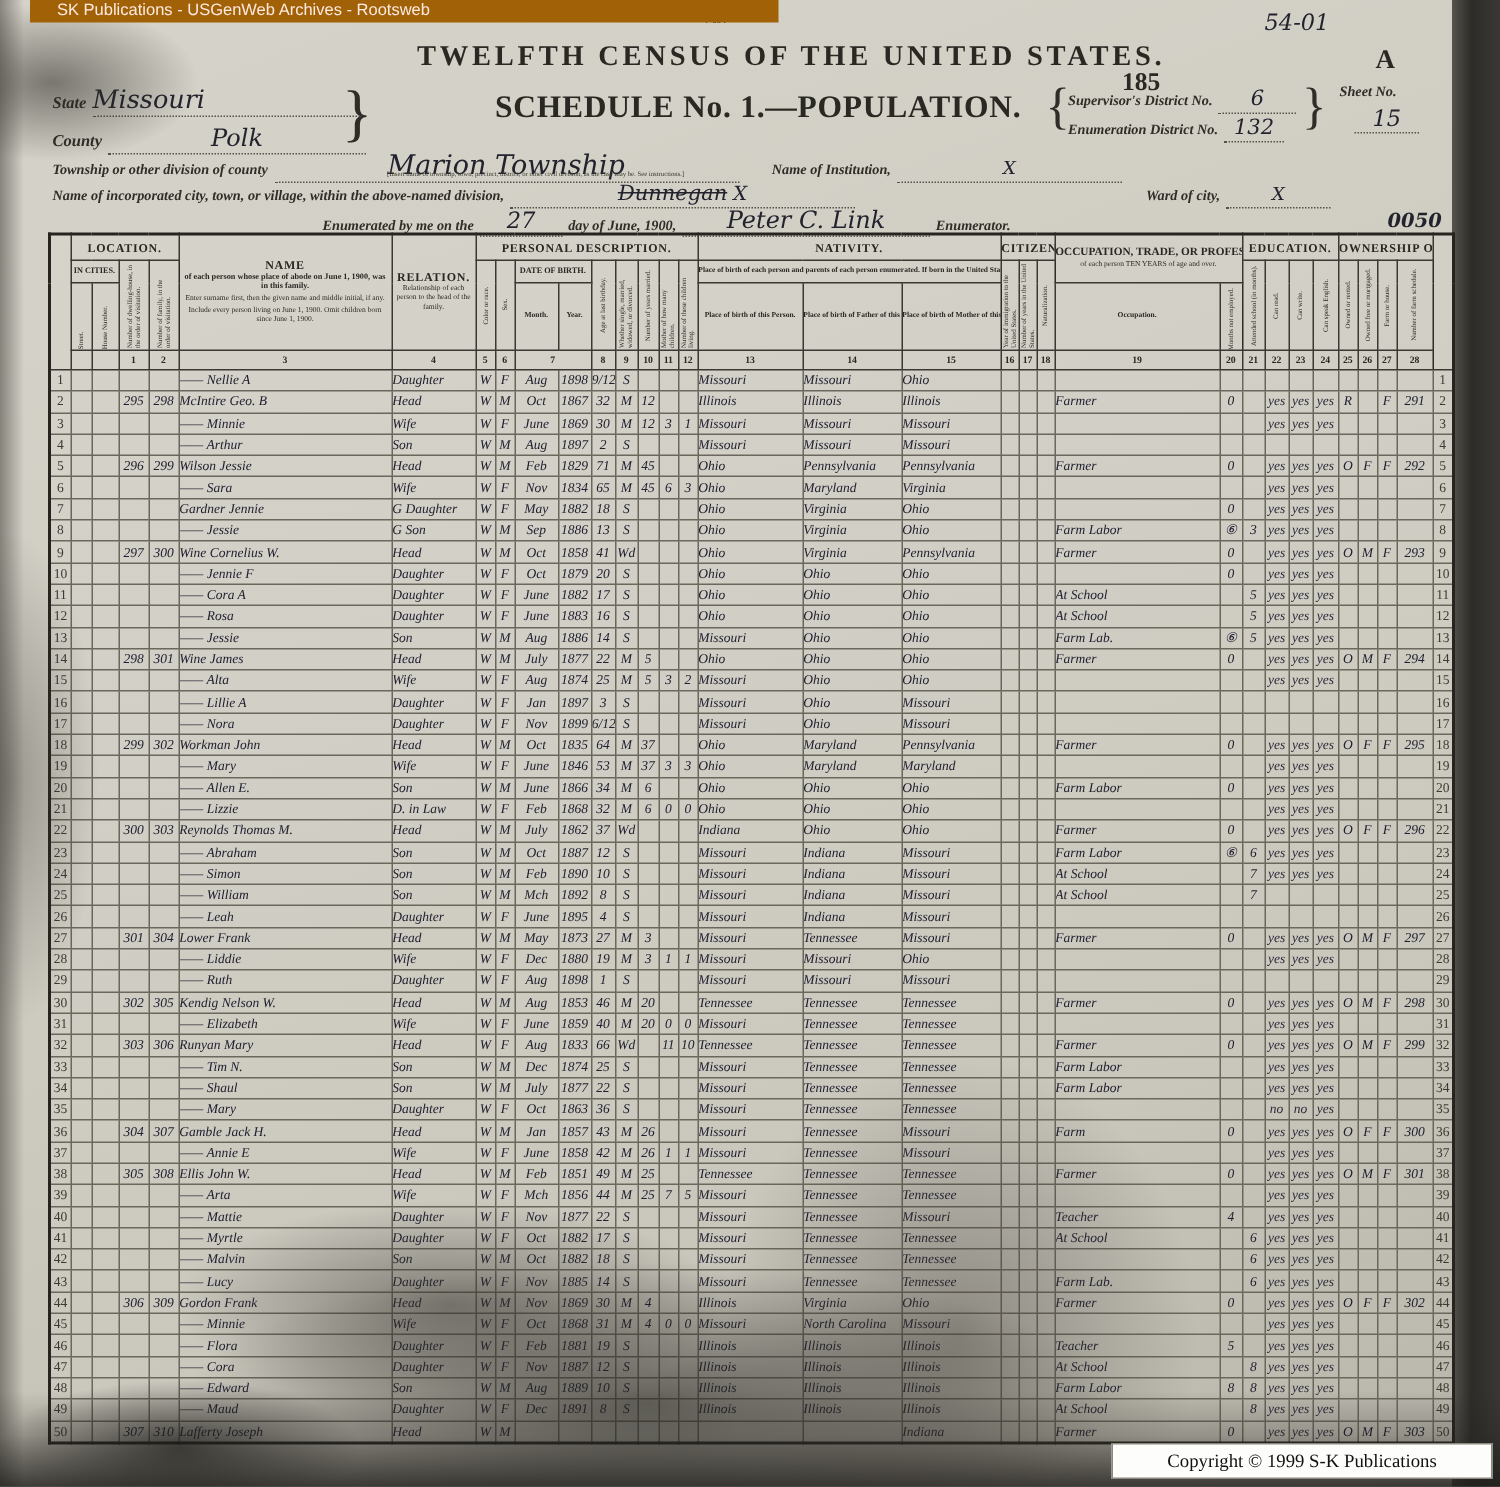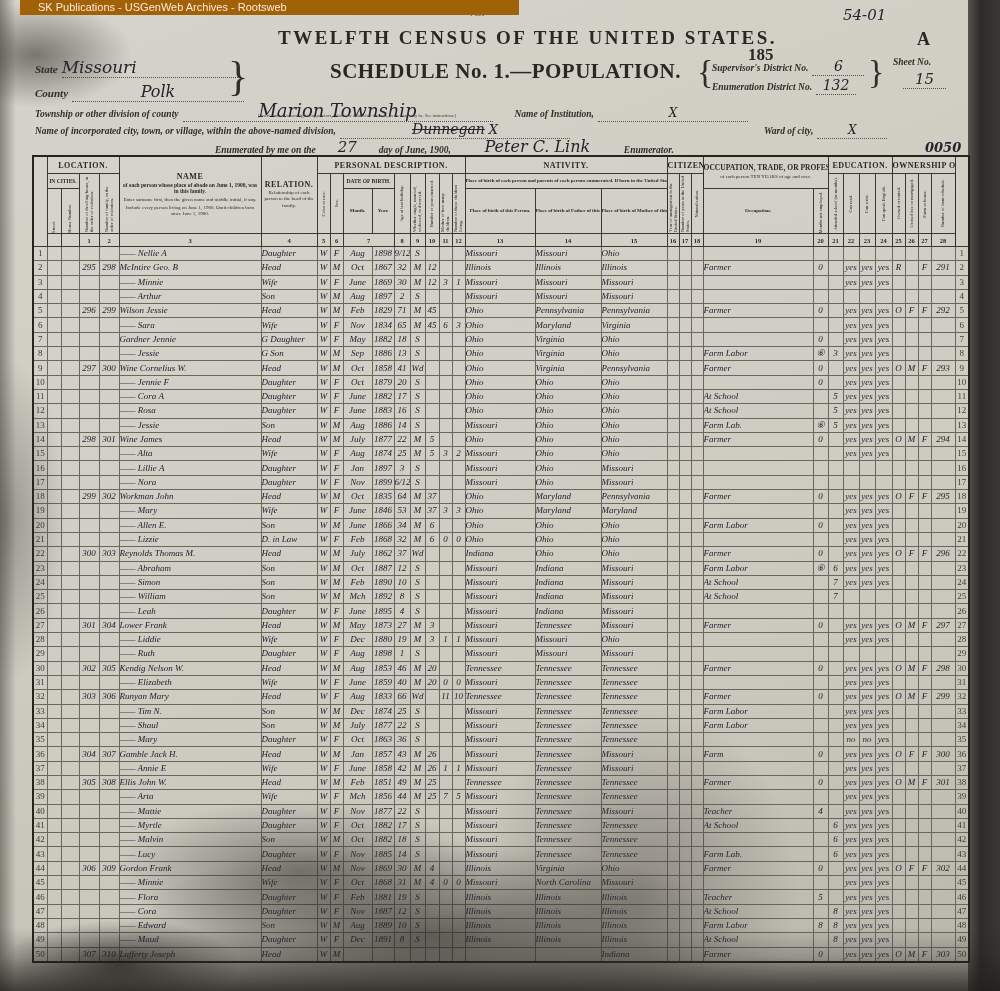--- a/index.html
+++ b/index.html
@@ -2049,13 +2049,14 @@
           <td class="hw ctr">M</td>
           <td class="hw ctr">F</td>
           <td class="hw ctr">303</td>
           <td class="gut hl">50</td>
         </tr>
       </tbody>
   </table>
 
   <div class="vignette"></div>
   <div class="banner">SK Publications - USGenWeb Archives - Rootsweb</div>
+  <div class="copybox">Copyright © 1999 S-K Publications</div>
 </div>
 
 </body></html>

